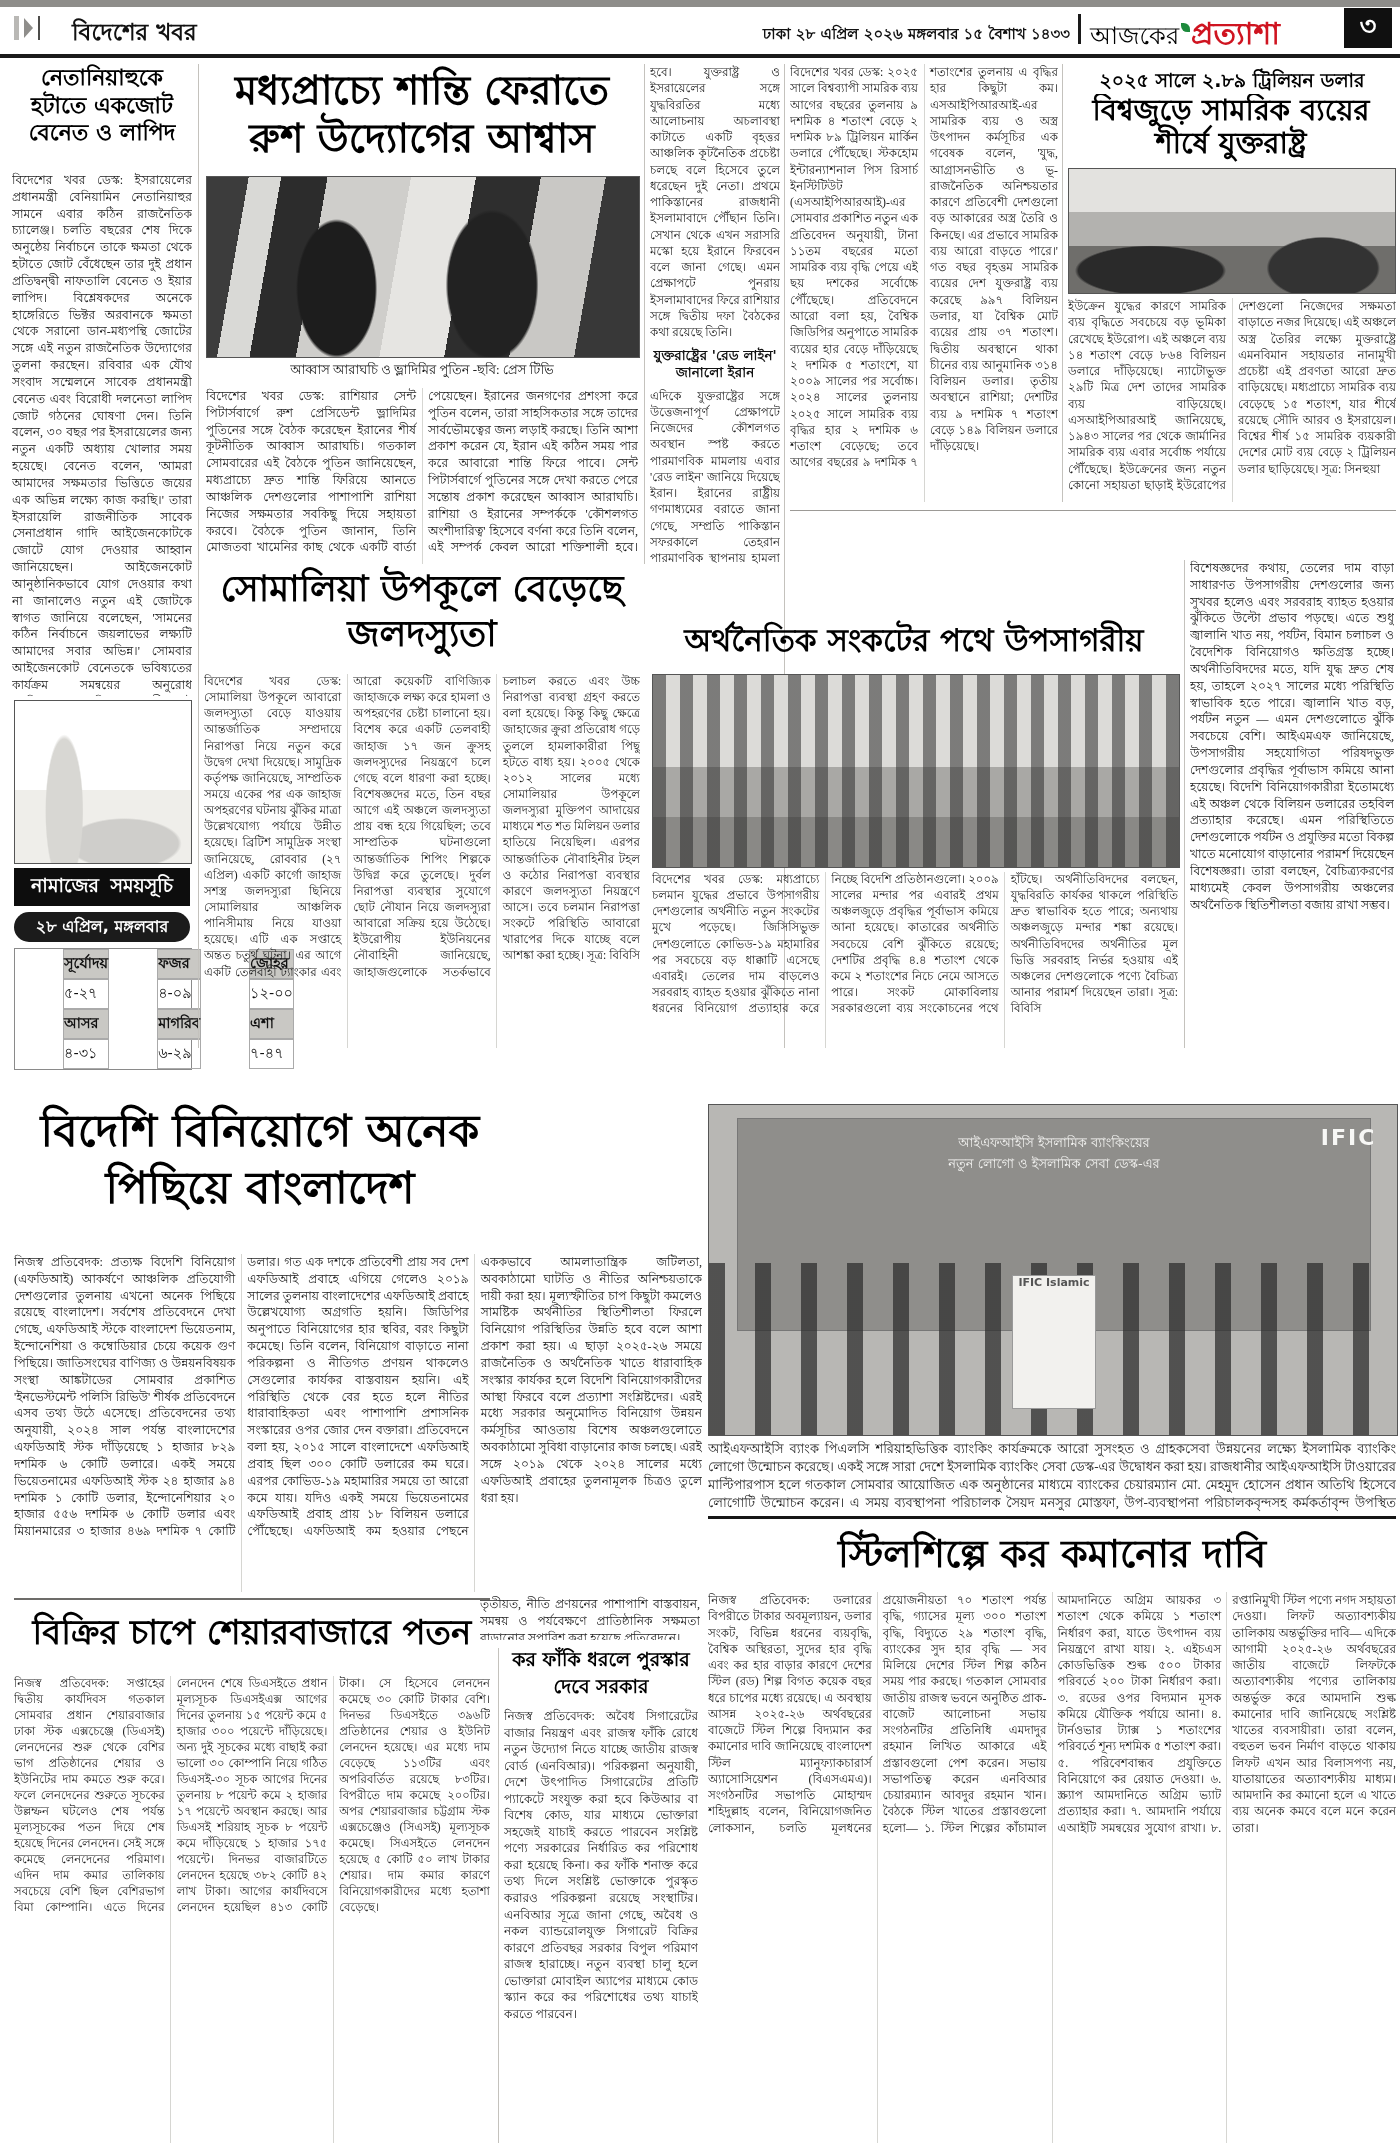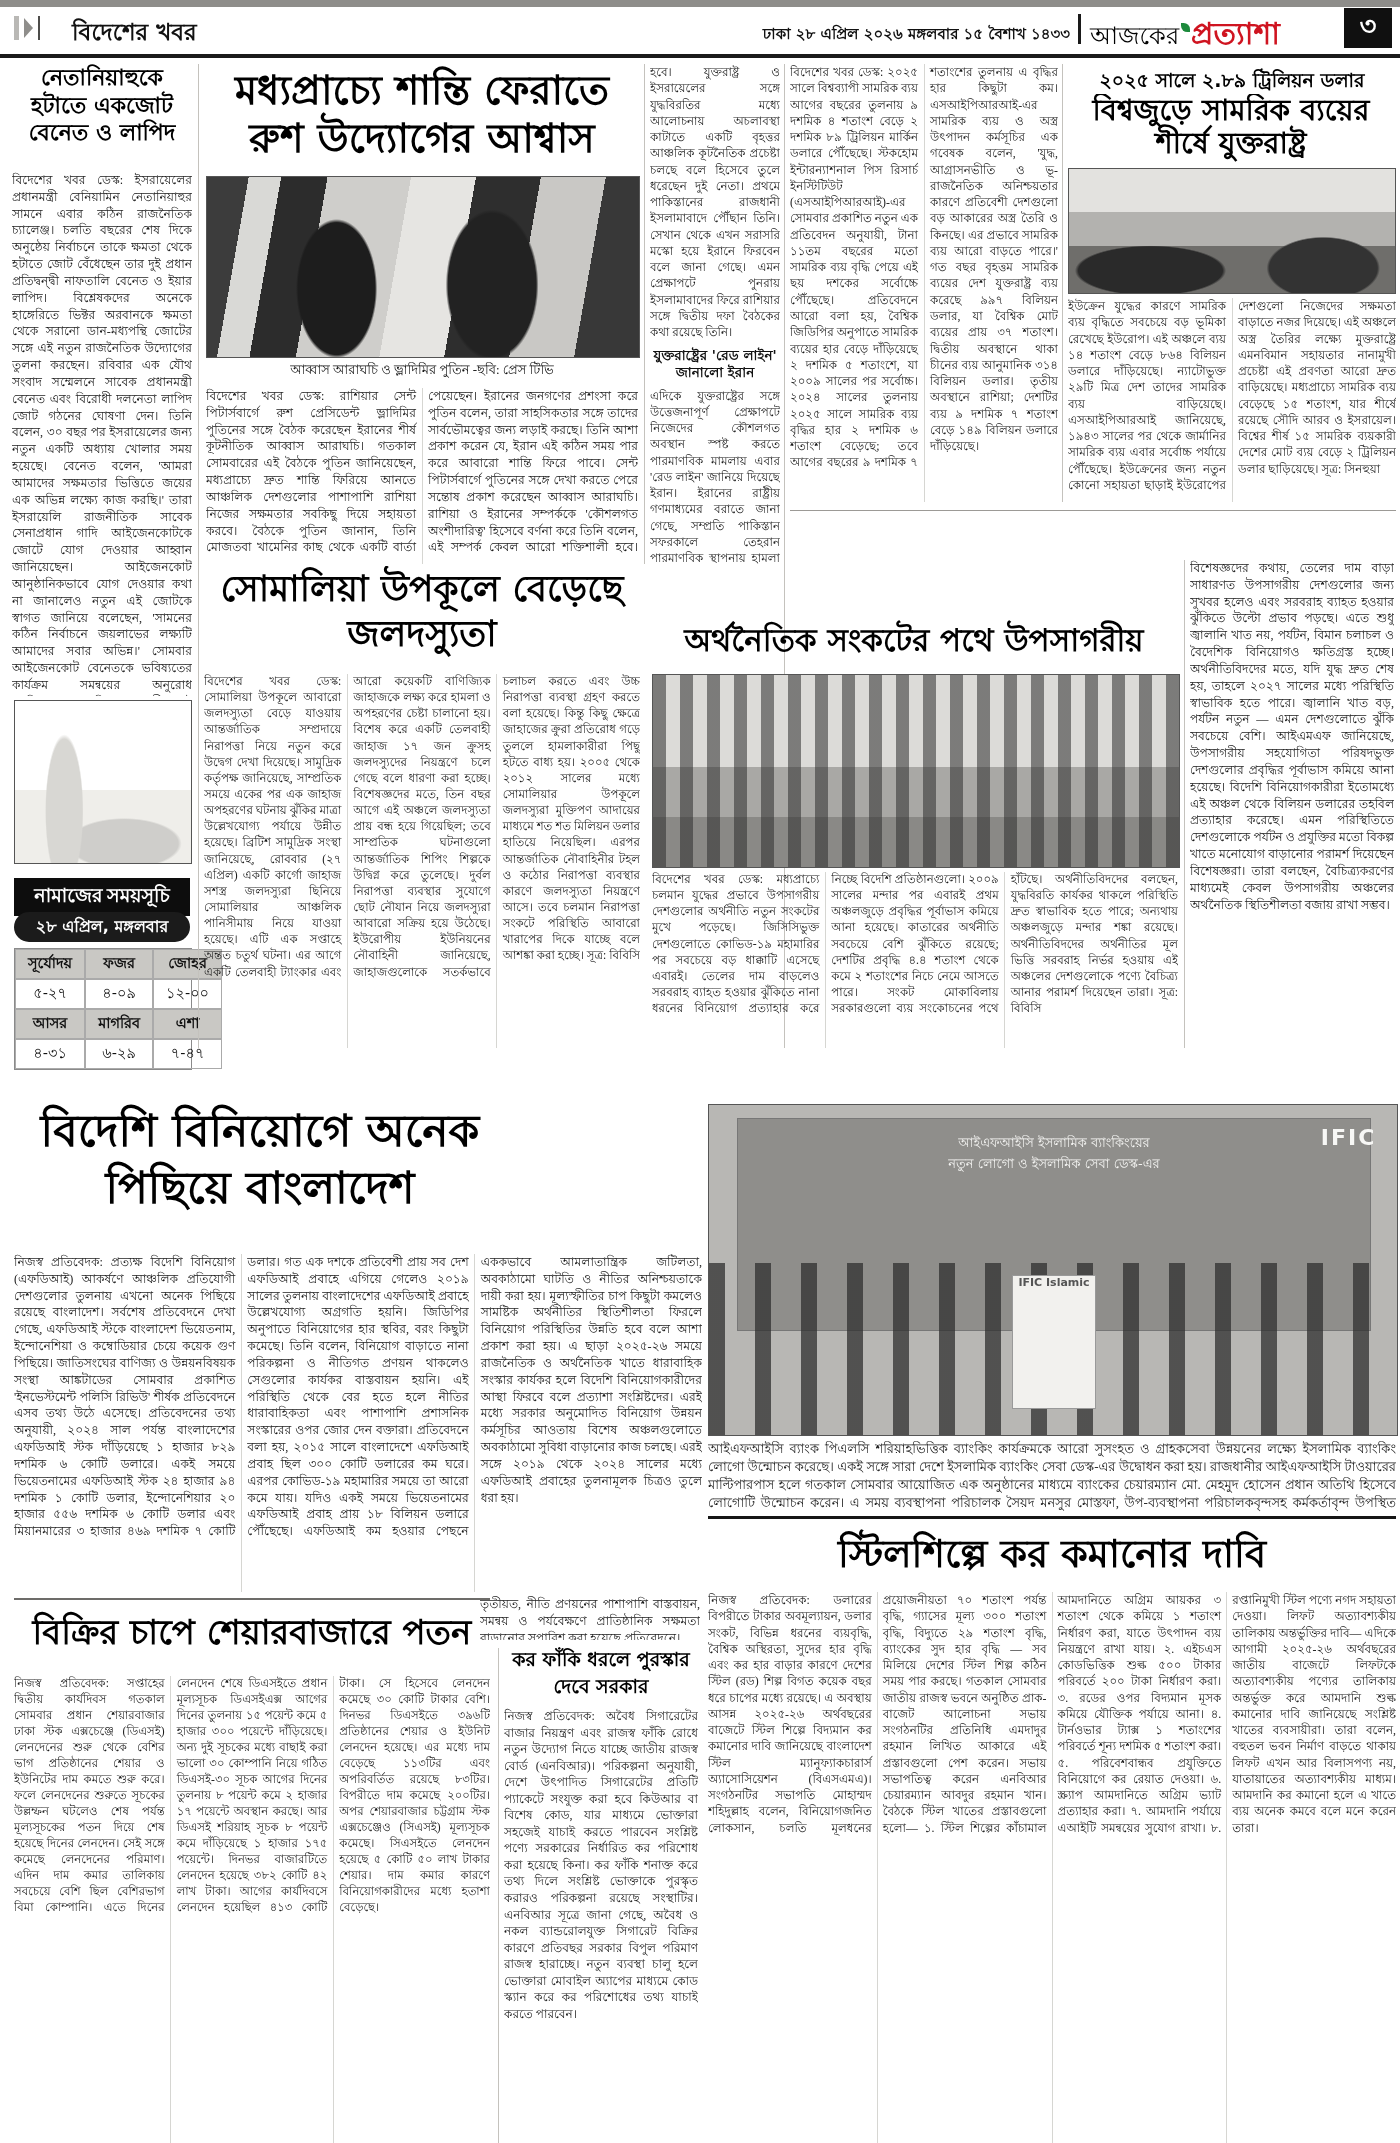--- a/index.html
+++ b/index.html
@@ -24,26 +24,26 @@
   .logo-first{font-size:24px;font-weight:normal;font-family:"DejaVu Sans",sans-serif;color:#000;}
   .logo-second{font-size:30px;font-weight:bold;font-family:"DejaVu Sans",sans-serif;color:#cf1420;}
   .logo-leaf{display:inline-block;width:9px;height:9px;background:#1d8a3c;border-radius:0 70% 0 70%;
              margin:0 1px 12px 2px;}
   .pagebox{left:1344px;top:8px;width:48px;height:40px;background:#101010;color:#fff;
            display:flex;align-items:center;justify-content:center;font-size:26px;font-weight:bold;
            font-family:"DejaVu Sans",sans-serif;}
   .hdr-black{left:0;top:54px;width:1400px;height:4px;background:#1a1a1a;}
   
   .pray-banner{background:#0d0d0d;color:#fff;display:flex;align-items:center;justify-content:center;
-               font-size:19px;font-weight:bold;font-family:Liberation Serif, serif;margin-top:10px;}
+               font-size:19px;font-weight:bold;font-family:Liberation Mono, monospace;}
   .pray-date{background:#1b1b1b;color:#fff;border-radius:16px;display:flex;align-items:center;
              justify-content:center;font-size:16px;font-weight:bold;font-family:"DejaVu Sans",sans-serif;}
   .pray-table{display:grid;grid-template-columns:1fr 1fr 1fr;border:1px solid #8a8a8a;background:#fff;}
-  .pray-table div{border:1px solid #aaa;text-align:center;font-size:14.5px;padding:2px 12px;
-                  font-family:"DejaVu Sans",sans-serif;}
+  .pray-table div{border:1px solid #aaa;font-size:14.5px;padding:2px 0;
+                  font-family:"DejaVu Sans",sans-serif;margin-left:48px;}
   .pt-head{background:#c9c8c4;font-weight:bold;}
   
   .band{left:8px;top:1058px;width:1384px;height:34px;background:#c8c7c3;border-top:1px solid #7d7c78;
         display:flex;align-items:center;justify-content:center;font-size:25px;font-weight:bold;
         font-family:"DejaVu Sans",sans-serif;}
   
   .ph-putin{background:
      radial-gradient(ellipse 70px 120px at 30% 62%, #1d1d1d 55%, transparent 58%),
      radial-gradient(ellipse 80px 130px at 66% 60%, #222 55%, transparent 58%),
      linear-gradient(100deg,#3c3c3c 0 9%,#d9d9d6 9% 16%,#2c2c2c 16% 26%,#cfcecb 26% 44%,

